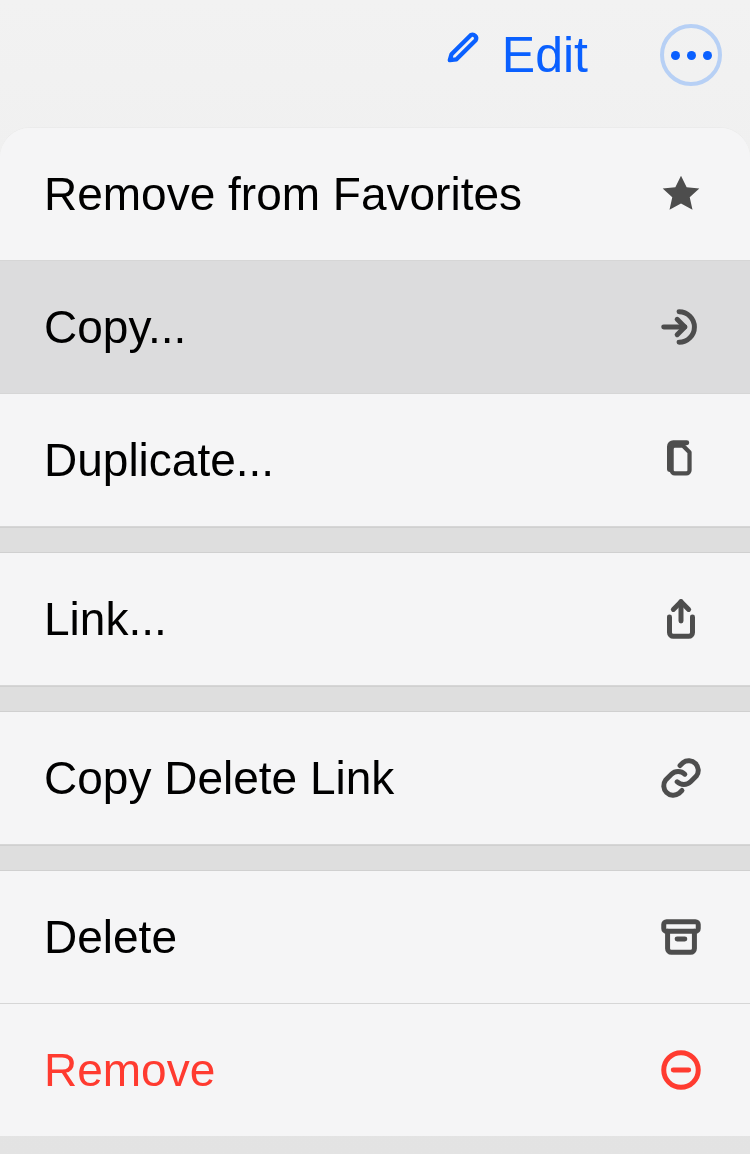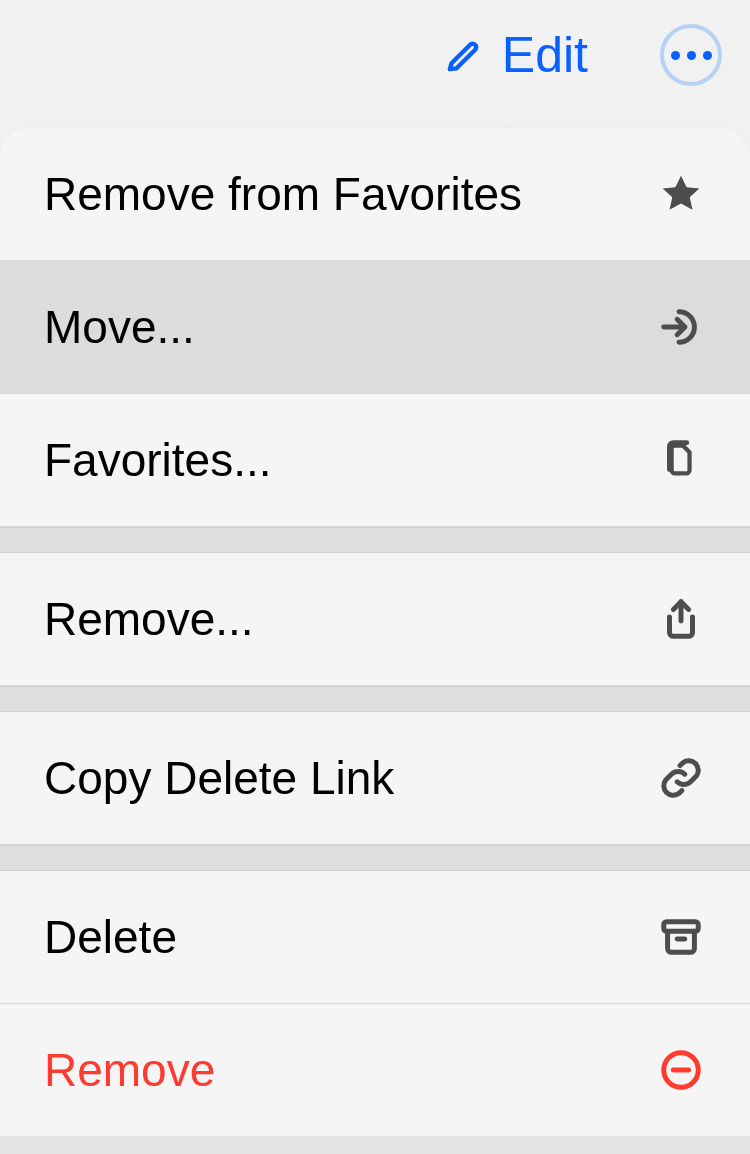--- a/index.html
+++ b/index.html
@@ -12,21 +12,21 @@
     overflow: hidden;
   }
   .header {
     display: flex;
     align-items: center;
     justify-content: flex-end;
     padding: 24px 28px 42px 28px;
   }
   .edit-btn {
     display: flex;
-    align-items: center;
+    align-items: flex-start;
     gap: 18px;
     color: #0a60ff;
     font-size: 50px;
     font-weight: 400;
     margin-right: 72px;
     cursor: pointer;
   }
   .edit-btn svg { display: block; }
   .more-btn {
     width: 62px;
@@ -119,44 +119,44 @@
   <div class="row">
     <span class="label">Remove from Favorites</span>
     <span class="icon-slot">
       <svg width="46" height="46" viewBox="0 0 24 24" fill="#4d4d4d">
         <path d="M12 2.5l2.95 6 6.6.6-5 4.6 1.45 6.5L12 16.9l-6 3.3 1.45-6.5-5-4.6 6.6-.6z"></path>
       </svg>
     </span>
   </div>
 
   <div class="row highlight">
-    <span class="label">Move...</span>
+    <span class="label">Copy...</span>
     <span class="icon-slot">
       <svg width="46" height="46" viewBox="0 0 24 24" fill="none" stroke="#4d4d4d" stroke-width="2.6" stroke-linecap="round" stroke-linejoin="round">
         <path d="M11 4 a8 8 0 1 1 0 16"></path>
         <line x1="3" y1="12" x2="14" y2="12"></line>
         <polyline points="10,8 14,12 10,16"></polyline>
       </svg>
     </span>
   </div>
 
   <div class="row">
-    <span class="label">Favorites...</span>
+    <span class="label">Duplicate...</span>
     <span class="icon-slot">
       <svg width="46" height="46" viewBox="0 0 24 24" fill="none" stroke="#4d4d4d" stroke-width="2.6" stroke-linecap="round" stroke-linejoin="round">
         <path d="M8 3h5l4 4v11a2 2 0 0 1-2 2H8a2 2 0 0 1-2-2V5a2 2 0 0 1 2-2z" transform="translate(2,2) scale(0.85)"></path>
         <path d="M6 17V5a2 2 0 0 1 2-2h7"></path>
       </svg>
     </span>
   </div>
 
   <div class="section-gap"></div>
 
   <div class="row">
-    <span class="label">Remove...</span>
+    <span class="label">Link...</span>
     <span class="icon-slot">
       <svg width="46" height="46" viewBox="0 0 24 24" fill="none" stroke="#4d4d4d" stroke-width="2.6" stroke-linecap="round" stroke-linejoin="round">
         <line x1="12" y1="3" x2="12" y2="13"></line>
         <polyline points="8,7 12,3 16,7"></polyline>
         <path d="M6 11v8a2 2 0 0 0 2 2h8a2 2 0 0 0 2-2v-8"></path>
       </svg>
     </span>
   </div>
 
   <div class="section-gap"></div>

